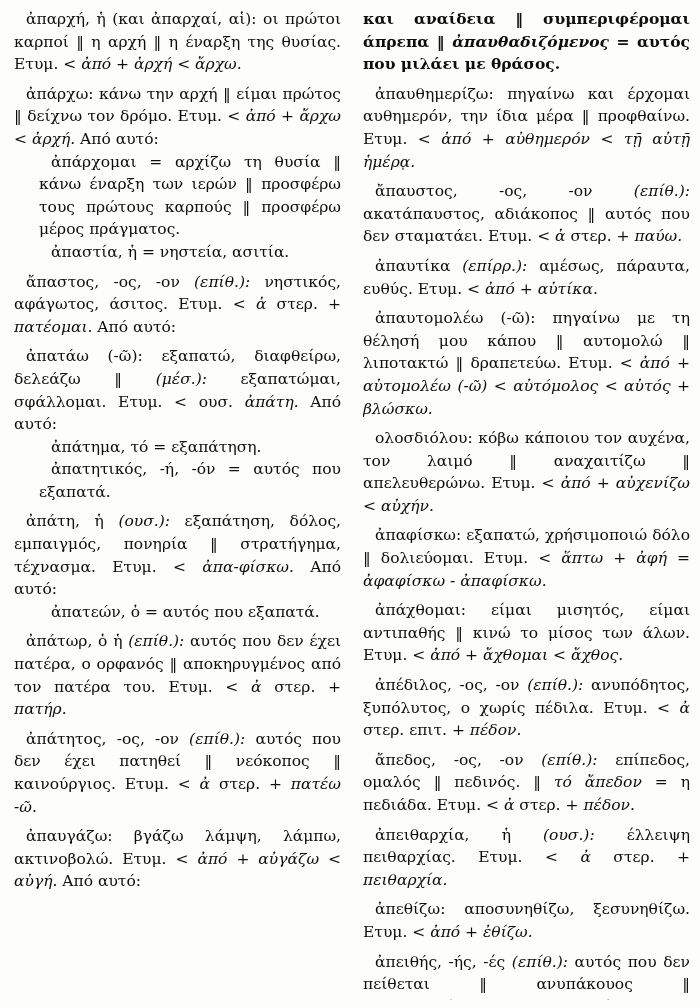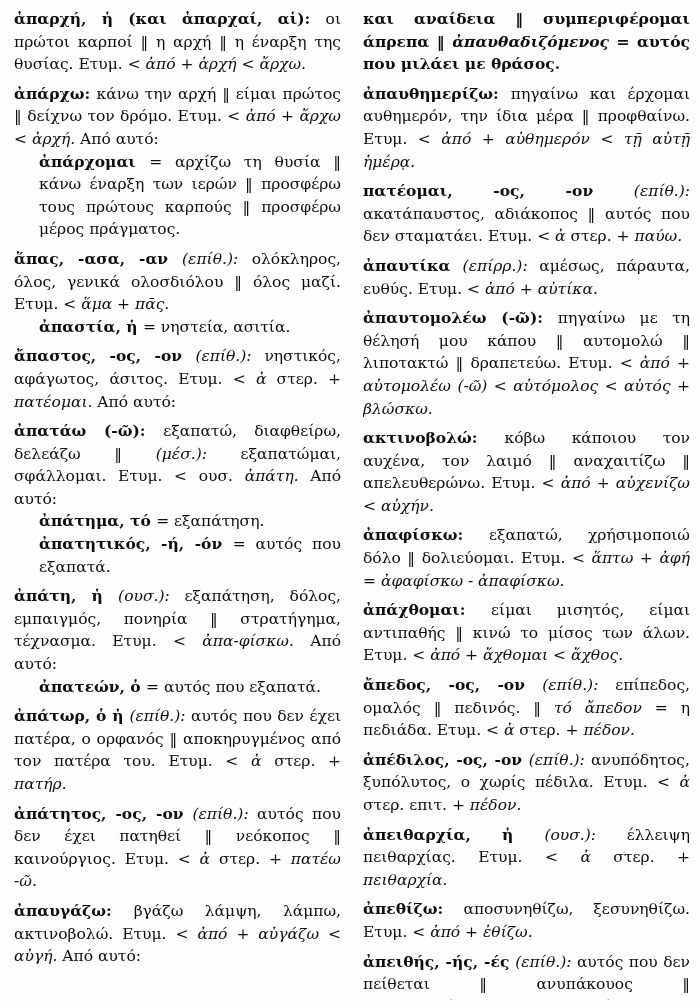--- a/index.html
+++ b/index.html
@@ -30,51 +30,50 @@
   }
   p.para {
     margin: 0;
     padding: 0;
     text-align: justify;
   }
   p.entry { margin-top: 7px; }
   p.para:first-child { margin-top: 0; }
   p.sub { margin-left: 25px; }
   p.cont { margin-top: 0; font-weight: bold; }
-  .run-b { font-weight: bold; }
+  .run-b { font-weight: normal; margin-left: 12px; }
   .run-i { font-style: italic; }
 </style>
 </head>
 <body>
 
 <div class="page">
   <div class="column">
       <p class="para entry"><span class="run-b">ἀπαρχή, ἡ (και ἀπαρχαί, αἱ): </span><span class="run-n">οι πρώτοι καρποί ‖ η αρχή ‖ η έναρξη της θυσίας. Ετυμ. </span><span class="run-i">&lt; ἀπό + ἀρχή &lt; ἄρχω.</span></p>
       <p class="para entry"><span class="run-b">ἀπάρχω: </span><span class="run-n">κάνω την αρχή ‖ είμαι πρώτος ‖ δείχνω τον δρόμο. Ετυμ. </span><span class="run-i">&lt; ἀπό + ἄρχω &lt; ἀρχή. </span><span class="run-n">Από αυτό:</span></p>
       <p class="para sub"><span class="run-b">ἀπάρχομαι </span><span class="run-n">= αρχίζω τη θυσία ‖ κάνω έναρξη των ιερών ‖ προσφέρω τους πρώτους καρπούς ‖ προσφέρω μέρος πράγματος.</span></p>
-      <p class="para entry"><span class="run-b">ἅπας, -ασα, -αν </span><span class="run-i">(επίθ.): </span><span class="run-n">ολόκληρος, όλος, γενικά ολοσδιόλου ‖ όλος μαζί. Ετυμ. </span><span class="run-i">&lt; ἅμα + πᾶς.</span></p>
       <p class="para sub"><span class="run-b">ἀπαστία, ἡ </span><span class="run-n">= νηστεία, ασιτία.</span></p>
       <p class="para entry"><span class="run-b">ἄπαστος, -ος, -ον </span><span class="run-i">(επίθ.): </span><span class="run-n">νηστικός, αφάγωτος, άσιτος. Ετυμ. </span><span class="run-i">&lt; ἀ </span><span class="run-n">στερ. </span><span class="run-i">+ πατέομαι. </span><span class="run-n">Από αυτό:</span></p>
       <p class="para entry"><span class="run-b">ἀπατάω (-ῶ): </span><span class="run-n">εξαπατώ, διαφθείρω, δελεάζω ‖ </span><span class="run-i">(μέσ.): </span><span class="run-n">εξαπατώμαι, σφάλλομαι. Ετυμ. &lt; ουσ. </span><span class="run-i">ἀπάτη. </span><span class="run-n">Από αυτό:</span></p>
       <p class="para sub"><span class="run-b">ἀπάτημα, τό </span><span class="run-n">= εξαπάτηση.</span></p>
       <p class="para sub"><span class="run-b">ἀπατητικός, -ή, -όν </span><span class="run-n">= αυτός που εξαπατά.</span></p>
       <p class="para entry"><span class="run-b">ἀπάτη, ἡ </span><span class="run-i">(ουσ.): </span><span class="run-n">εξαπάτηση, δόλος, εμπαιγμός, πονηρία ‖ στρατήγημα, τέχνασμα. Ετυμ. </span><span class="run-i">&lt; ἀπα-φίσκω. </span><span class="run-n">Από αυτό:</span></p>
       <p class="para sub"><span class="run-b">ἀπατεών, ὁ </span><span class="run-n">= αυτός που εξαπατά.</span></p>
       <p class="para entry"><span class="run-b">ἀπάτωρ, ὁ ἡ </span><span class="run-i">(επίθ.): </span><span class="run-n">αυτός που δεν έχει πατέρα, ο ορφανός ‖ αποκηρυγμένος από τον πατέρα του. Ετυμ. </span><span class="run-i">&lt; ἀ </span><span class="run-n">στερ. </span><span class="run-i">+ πατήρ.</span></p>
       <p class="para entry"><span class="run-b">ἀπάτητος, -ος, -ον </span><span class="run-i">(επίθ.): </span><span class="run-n">αυτός που δεν έχει πατηθεί ‖ νεόκοπος ‖ καινούργιος. Ετυμ. </span><span class="run-i">&lt; ἀ </span><span class="run-n">στερ. </span><span class="run-i">+ πατέω -ῶ.</span></p>
       <p class="para entry"><span class="run-b">ἀπαυγάζω: </span><span class="run-n">βγάζω λάμψη, λάμπω, ακτινοβολώ. Ετυμ. </span><span class="run-i">&lt; ἀπό + αὐγάζω &lt; αὐγή. </span><span class="run-n">Από αυτό:</span></p>
     </div>
   <div class="column">
       <p class="para cont"><span class="run-n">και αναίδεια ‖ συμπεριφέρομαι άπρεπα ‖ </span><span class="run-i">ἀπαυθαδιζόμενος </span><span class="run-n">= αυτός που μιλάει με θράσος.</span></p>
       <p class="para entry"><span class="run-b">ἀπαυθημερίζω: </span><span class="run-n">πηγαίνω και έρχομαι αυθημερόν, την ίδια μέρα ‖ προφθαίνω. Ετυμ. </span><span class="run-i">&lt; ἀπό + αὐθημερόν &lt; τῇ αὐτῇ ἡμέρᾳ.</span></p>
-      <p class="para entry"><span class="run-b">πατέομαι, -ος, -ον </span><span class="run-i">(επίθ.): </span><span class="run-n">ακατάπαυστος, αδιάκοπος ‖ αυτός που δεν σταματάει. Ετυμ. </span><span class="run-i">&lt; ἀ </span><span class="run-n">στερ. </span><span class="run-i">+ παύω.</span></p>
+      <p class="para entry"><span class="run-b">ἄπαυστος, -ος, -ον </span><span class="run-i">(επίθ.): </span><span class="run-n">ακατάπαυστος, αδιάκοπος ‖ αυτός που δεν σταματάει. Ετυμ. </span><span class="run-i">&lt; ἀ </span><span class="run-n">στερ. </span><span class="run-i">+ παύω.</span></p>
       <p class="para entry"><span class="run-b">ἀπαυτίκα </span><span class="run-i">(επίρρ.): </span><span class="run-n">αμέσως, πάραυτα, ευθύς. Ετυμ. </span><span class="run-i">&lt; ἀπό + αὐτίκα.</span></p>
       <p class="para entry"><span class="run-b">ἀπαυτομολέω (-ῶ): </span><span class="run-n">πηγαίνω με τη θέλησή μου κάπου ‖ αυτομολώ ‖ λιποτακτώ ‖ δραπετεύω. Ετυμ. </span><span class="run-i">&lt; ἀπό + αὐτομολέω (-ῶ) &lt; αὐτόμολος &lt; αὐτός + βλώσκω.</span></p>
-      <p class="para entry"><span class="run-b">ακτινοβολώ: </span><span class="run-n">κόβω κάποιου τον αυχένα, τον λαιμό ‖ αναχαιτίζω ‖ απελευθερώνω. Ετυμ. </span><span class="run-i">&lt; ἀπό + αὐχενίζω &lt; αὐχήν.</span></p>
+      <p class="para entry"><span class="run-b">ολοσδιόλου: </span><span class="run-n">κόβω κάποιου τον αυχένα, τον λαιμό ‖ αναχαιτίζω ‖ απελευθερώνω. Ετυμ. </span><span class="run-i">&lt; ἀπό + αὐχενίζω &lt; αὐχήν.</span></p>
       <p class="para entry"><span class="run-b">ἀπαφίσκω: </span><span class="run-n">εξαπατώ, χρήσιμοποιώ δόλο ‖ δολιεύομαι. Ετυμ. </span><span class="run-i">&lt; ἅπτω + ἀφή = ἀφαφίσκω - ἀπαφίσκω.</span></p>
       <p class="para entry"><span class="run-b">ἀπάχθομαι: </span><span class="run-n">είμαι μισητός, είμαι αντιπαθής ‖ κινώ το μίσος των άλων. Ετυμ. </span><span class="run-i">&lt; ἀπό + ἄχθομαι &lt; ἄχθος.</span></p>
+      <p class="para entry"><span class="run-b">ἀπέδιλος, -ος, -ον </span><span class="run-i">(επίθ.): </span><span class="run-n">ανυπόδητος, ξυπόλυτος, ο χωρίς πέδιλα. Ετυμ. </span><span class="run-i">&lt; ἀ </span><span class="run-n">στερ. επιτ. </span><span class="run-i">+ πέδον.</span></p>
       <p class="para entry"><span class="run-b">ἄπεδος, -ος, -ον </span><span class="run-i">(επίθ.): </span><span class="run-n">επίπεδος, ομαλός ‖ πεδινός. ‖ </span><span class="run-i">τό ἄπεδον </span><span class="run-n">= η πεδιάδα. Ετυμ. </span><span class="run-i">&lt; ἀ </span><span class="run-n">στερ. </span><span class="run-i">+ πέδον.</span></p>
-      <p class="para entry"><span class="run-b">ἀπέδιλος, -ος, -ον </span><span class="run-i">(επίθ.): </span><span class="run-n">ανυπόδητος, ξυπόλυτος, ο χωρίς πέδιλα. Ετυμ. </span><span class="run-i">&lt; ἀ </span><span class="run-n">στερ. επιτ. </span><span class="run-i">+ πέδον.</span></p>
       <p class="para entry"><span class="run-b">ἀπειθαρχία, ἡ </span><span class="run-i">(ουσ.): </span><span class="run-n">έλλειψη πειθαρχίας. Ετυμ. </span><span class="run-i">&lt; ἀ </span><span class="run-n">στερ. </span><span class="run-i">+ πειθαρχία.</span></p>
       <p class="para entry"><span class="run-b">ἀπεθίζω: </span><span class="run-n">αποσυνηθίζω, ξεσυνηθίζω. Ετυμ. </span><span class="run-i">&lt; ἀπό + ἐθίζω.</span></p>
       <p class="para entry"><span class="run-b">ἀπειθής, -ής, -ές </span><span class="run-i">(επίθ.): </span><span class="run-n">αυτός που δεν πείθεται ‖ ανυπάκουος ‖ δυσμεταχείριστος. Ετυμ. </span><span class="run-i">&lt; ἀ </span><span class="run-n">στερ. </span><span class="run-i">+ πείθομαι. </span></p>
     </div>
 </div>
 
 </body></html>

